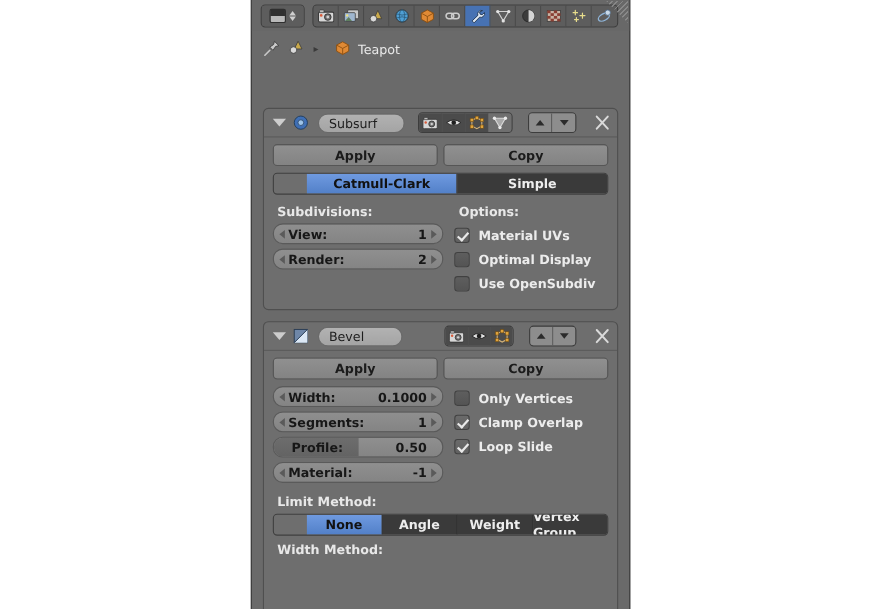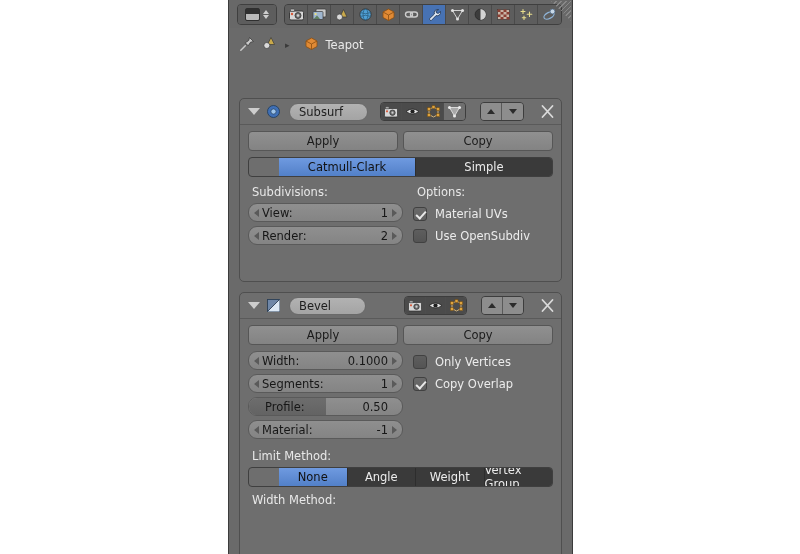--- a/index.html
+++ b/index.html
@@ -249,21 +249,21 @@
   .close-x {
     margin-left: 10px;
     width: 16px; height: 16px;
     display: flex; align-items: center; justify-content: center;
     color: #d8d8d8;
     font-size: 16px;
     line-height: 1;
     font-family: "DejaVu Sans", sans-serif;
   }
 
-  .mod-body { padding: 6px 8px 8px 8px; }
+  .mod-body { padding: 6px 8px 8px 8px; font-weight: bold; }
 
   
   .row-applycopy {
     display: flex;
     gap: 5px;
     margin-bottom: 6px;
   }
   .btn-grey {
     flex: 1;
     height: 20px;
@@ -642,20 +642,24 @@
           </div>
 
           <div class="col-right">
             <div class="section-label">Options:</div>
             <div class="chk-row">
               <span class="chk-box checked"></span>
               <span class="chk-label">Material UVs</span>
             </div>
             <div class="chk-row">
               <span class="chk-box"></span>
+              <span class="chk-label">Optimal Display</span>
+            </div>
+            <div class="chk-row">
+              <span class="chk-box"></span>
               <span class="chk-label">Use OpenSubdiv</span>
             </div>
           </div>
         </div>
       </div>
     </div>
 
     <div class="mod-panel" id="panel-bevel">
 
       <div class="mod-header">
@@ -748,21 +752,25 @@
             </div>
           </div>
 
           <div class="col-right">
             <div class="chk-row">
               <span class="chk-box"></span>
               <span class="chk-label">Only Vertices</span>
             </div>
             <div class="chk-row">
               <span class="chk-box checked"></span>
-              <span class="chk-label">Copy Overlap</span>
+              <span class="chk-label">Clamp Overlap</span>
+            </div>
+            <div class="chk-row">
+              <span class="chk-box checked"></span>
+              <span class="chk-label">Loop Slide</span>
             </div>
           </div>
         </div>
 
         <div class="section-label" style="margin-top:6px;">Limit Method:</div>
         <div class="seg-row">
           <div class="seg active">None</div>
           <div class="seg">Angle</div>
           <div class="seg">Weight</div>
           <div class="seg">Vertex Group</div>

